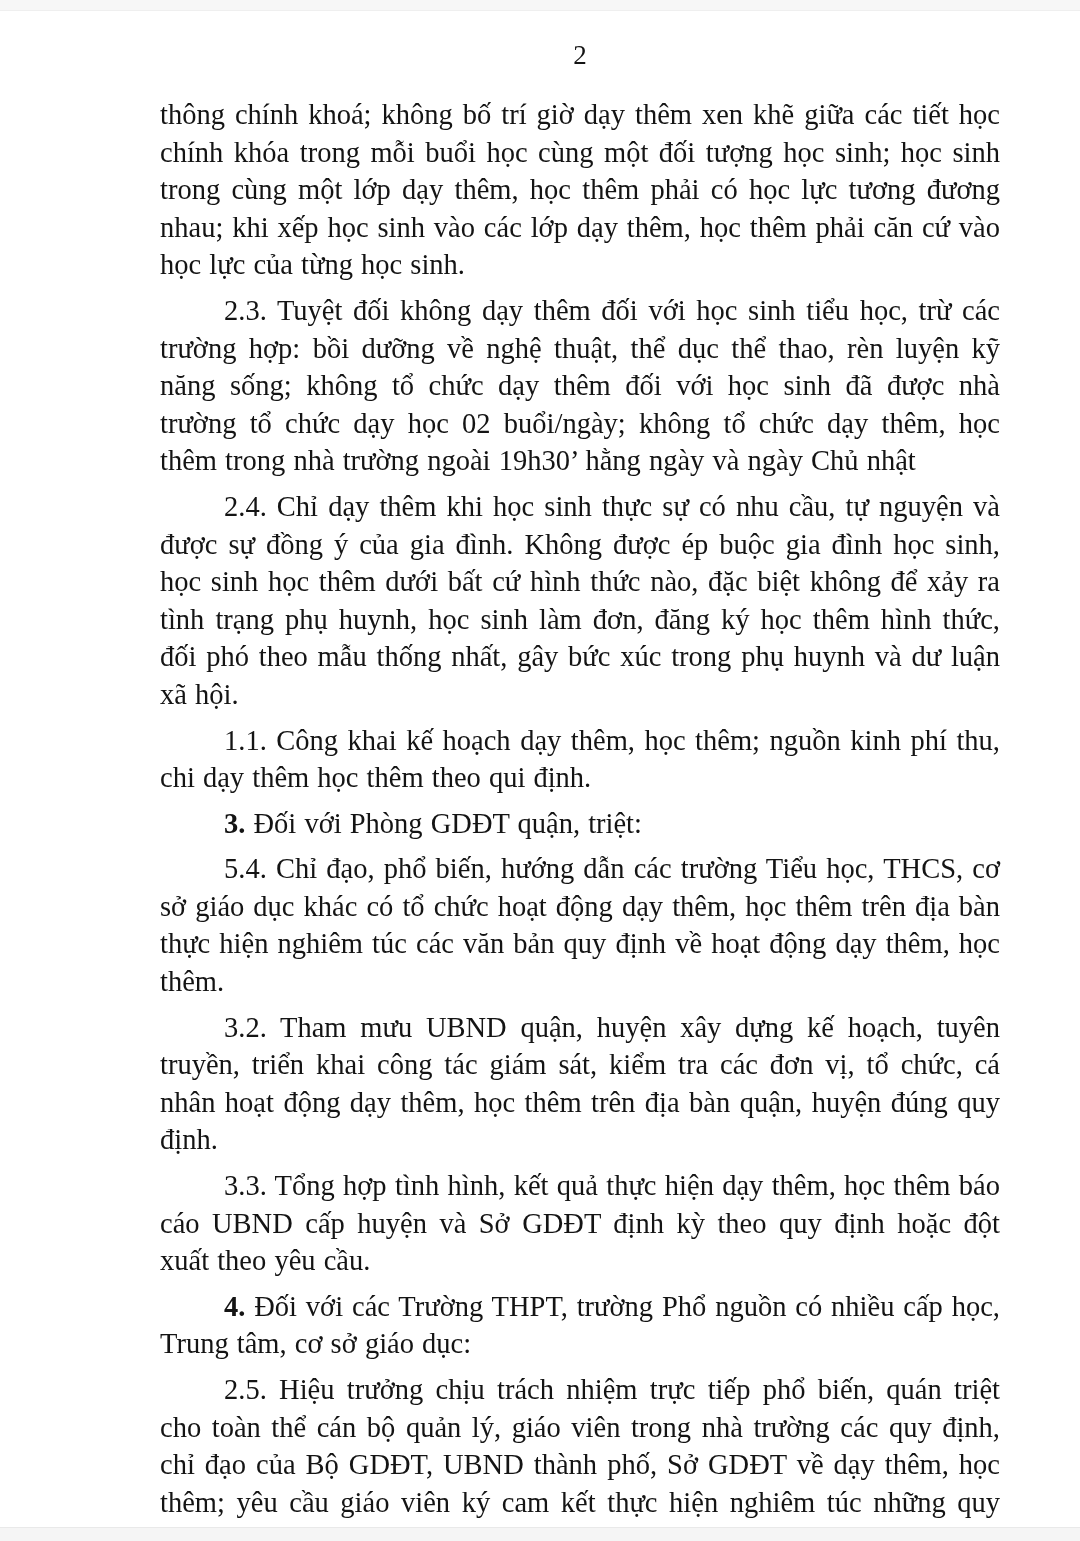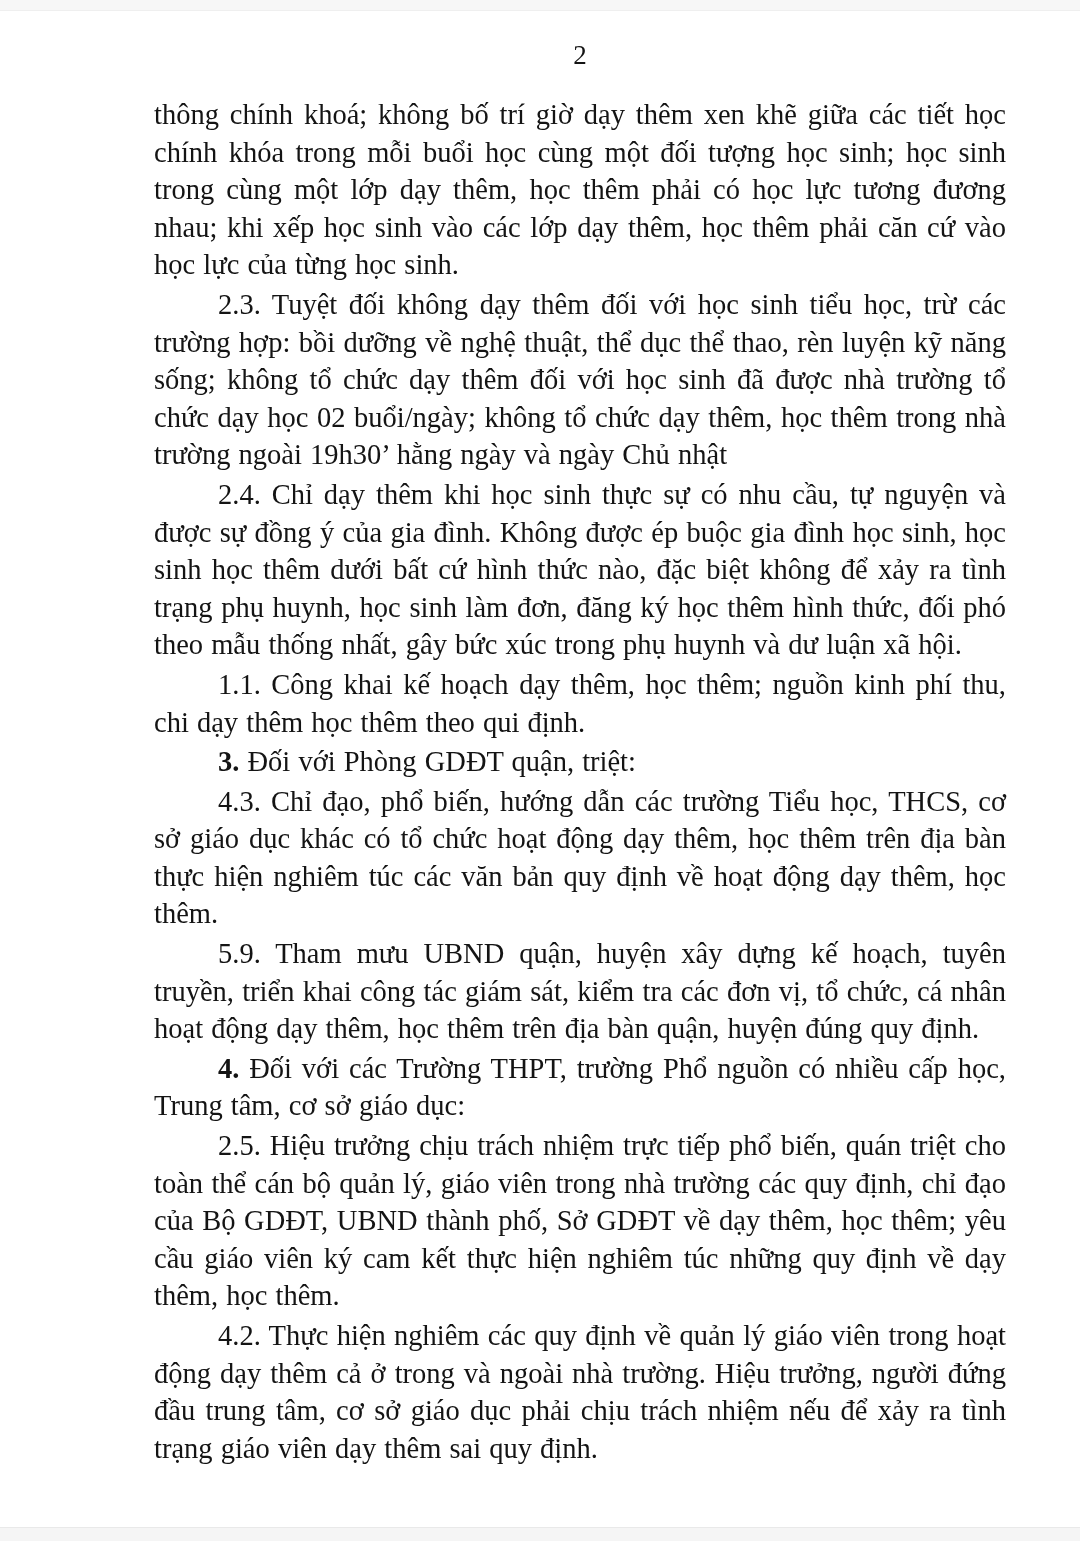--- a/index.html
+++ b/index.html
@@ -36,21 +36,21 @@
     top: 40px;
     width: 856px;
   }
   .page-num {
     text-align: center;
     font-size: 27px;
     line-height: 30px;
     margin: 0 0 26px 0;
   }
   .content p {
-    margin: 2px;
+    margin: 8px;
     font-size: 28.5px;
     line-height: 37.6px;
     text-align: justify;
     text-indent: 64px;
     word-spacing: 1px;
   }
   .content p.continuation {
     text-indent: 0;
   }
   .content p b {
@@ -70,24 +70,25 @@
 
 
     <p><b></b><span>2.3. Tuyệt đối không dạy thêm đối với học sinh tiểu học, trừ các trường hợp: bồi dưỡng về nghệ thuật, thể dục thể thao, rèn luyện kỹ năng sống; không tổ chức dạy thêm đối với học sinh đã được nhà trường tổ chức dạy học 02 buổi/ngày; không tổ chức dạy thêm, học thêm trong nhà trường ngoài 19h30’ hằng ngày và ngày Chủ nhật</span></p>
 
     <p><b></b><span>2.4. Chỉ dạy thêm khi học sinh thực sự có nhu cầu, tự nguyện và được sự đồng ý của gia đình. Không được ép buộc gia đình học sinh, học sinh học thêm dưới bất cứ hình thức nào, đặc biệt không để xảy ra tình trạng phụ huynh, học sinh làm đơn, đăng ký học thêm hình thức, đối phó theo mẫu thống nhất, gây bức xúc trong phụ huynh và dư luận xã hội.</span></p>
 
     <p><b></b><span>1.1. Công khai kế hoạch dạy thêm, học thêm; nguồn kinh phí thu, chi dạy thêm học thêm theo qui định.</span></p>
 
     <p><b>3.</b><span> Đối với  Phòng GDĐT quận, triệt:</span></p>
 
-    <p><b></b><span>4.3. Chỉ đạo, phổ biến, hướng dẫn các trường Tiểu học, THCS, cơ sở giáo dục khác có tổ chức hoạt động dạy thêm, học thêm trên địa bàn thực hiện nghiêm túc các văn bản quy định về hoạt động dạy thêm, học thêm.</span></p>
+    <p><b></b><span>5.4. Chỉ đạo, phổ biến, hướng dẫn các trường Tiểu học, THCS, cơ sở giáo dục khác có tổ chức hoạt động dạy thêm, học thêm trên địa bàn thực hiện nghiêm túc các văn bản quy định về hoạt động dạy thêm, học thêm.</span></p>
 
-    <p><b></b><span>5.9. Tham mưu UBND quận, huyện xây dựng kế hoạch, tuyên truyền, triển khai công tác giám sát, kiểm tra các đơn vị, tổ chức, cá nhân hoạt động dạy thêm, học thêm trên địa bàn quận, huyện đúng quy định.</span></p>
+    <p><b></b><span>3.2. Tham mưu UBND quận, huyện xây dựng kế hoạch, tuyên truyền, triển khai công tác giám sát, kiểm tra các đơn vị, tổ chức, cá nhân hoạt động dạy thêm, học thêm trên địa bàn quận, huyện đúng quy định.</span></p>
 
+    <p><b></b><span>3.3. Tổng hợp tình hình, kết quả thực hiện dạy thêm, học thêm báo cáo UBND cấp huyện và Sở GDĐT định kỳ theo quy định hoặc đột xuất theo yêu cầu.</span></p>
 
     <p><b>4.</b><span> Đối với các Trường THPT, trường Phổ nguồn có nhiều cấp học, Trung tâm, cơ sở giáo dục:</span></p>
 
     <p><b></b><span>2.5. Hiệu trưởng chịu trách nhiệm trực tiếp phổ biến, quán triệt cho toàn thể cán bộ quản lý, giáo viên trong nhà trường các quy định, chỉ đạo của Bộ GDĐT, UBND thành phố, Sở GDĐT về dạy thêm, học thêm; yêu cầu giáo viên ký cam kết thực hiện nghiêm túc những quy định về dạy thêm, học thêm.</span></p>
 
     <p><b></b><span>4.2. Thực hiện nghiêm các quy định về quản lý giáo viên trong hoạt động dạy thêm cả ở trong và ngoài nhà trường. Hiệu trưởng, người đứng đầu trung tâm, cơ sở giáo dục phải chịu trách nhiệm nếu để xảy ra tình trạng giáo viên dạy thêm sai quy định.</span></p>
   </div>
 
   <div class="viewer-strip-bottom"></div>
 </div>

